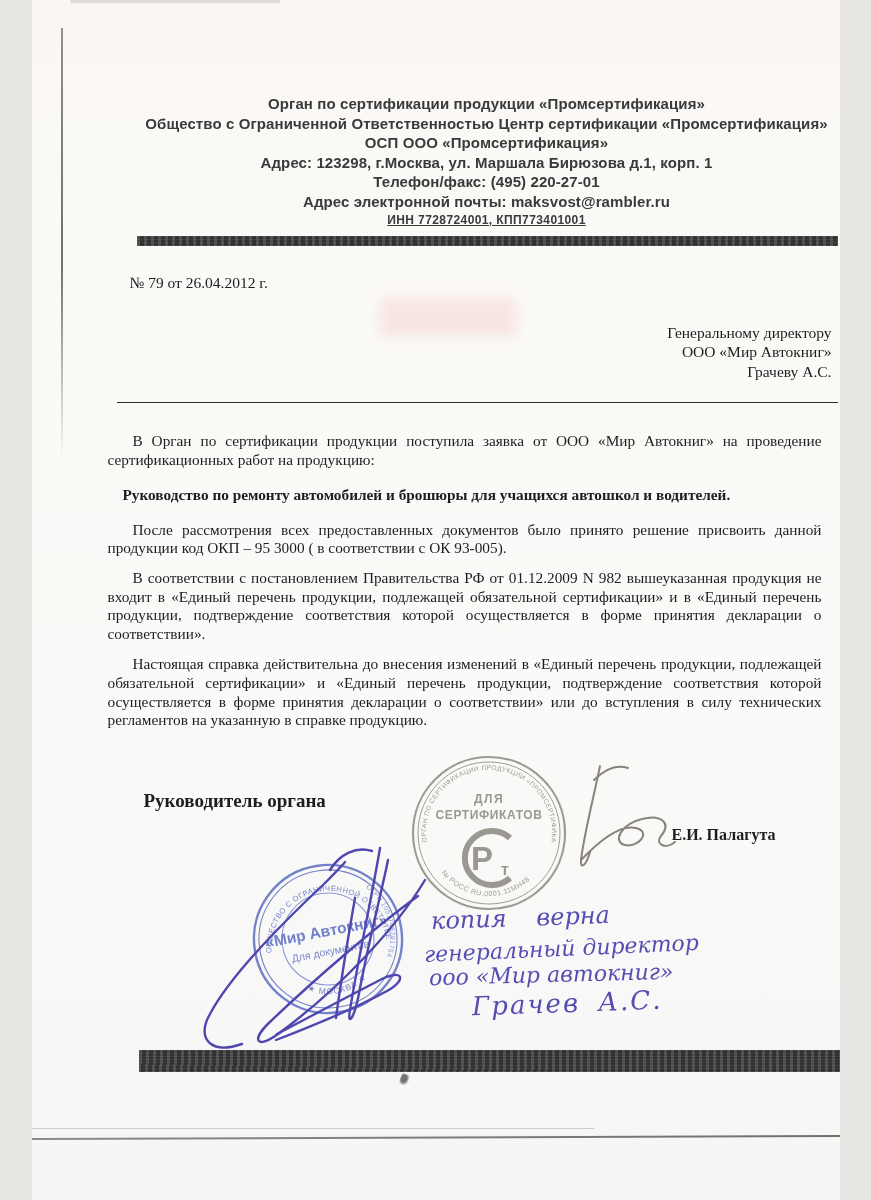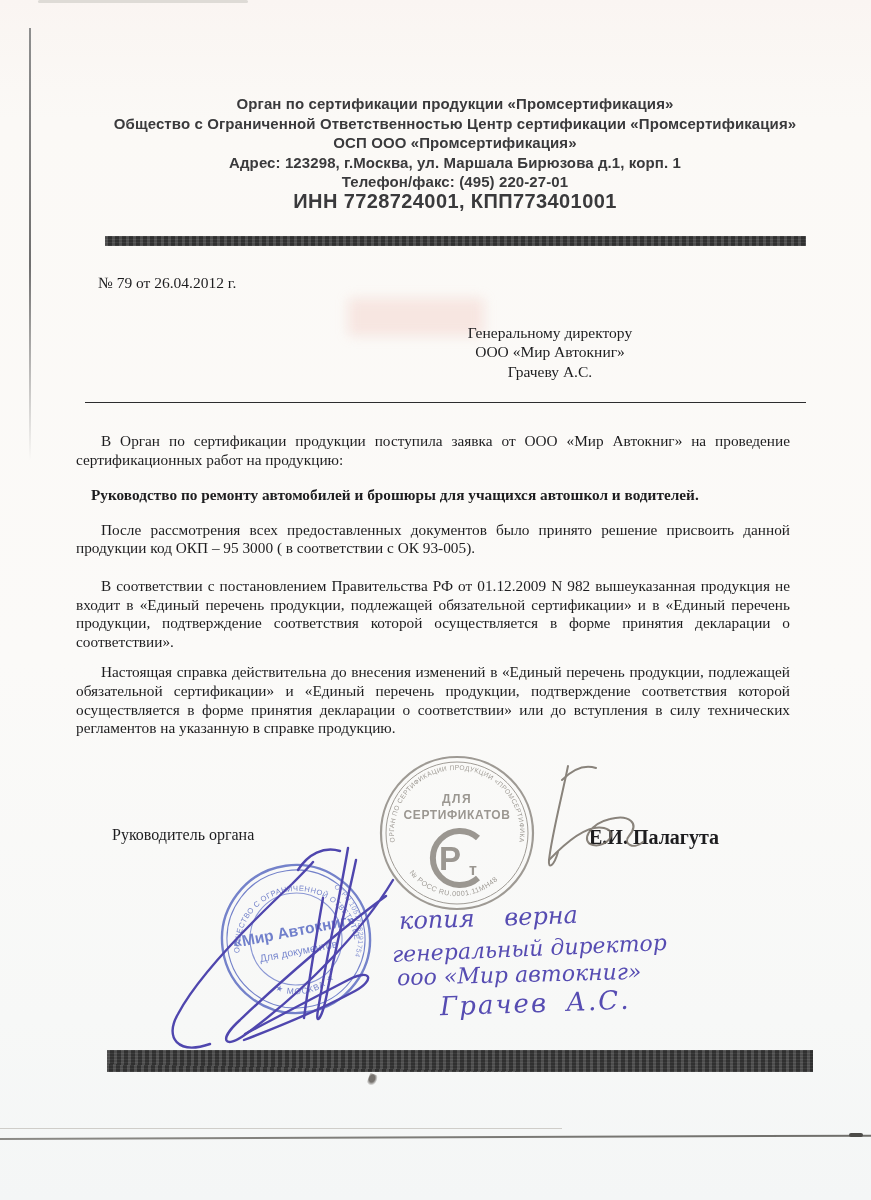--- a/index.html
+++ b/index.html
@@ -1,59 +1,59 @@
 <!DOCTYPE html>
 <html lang="ru"><head>
 <meta charset="utf-8">
 <style>
   html,body{margin:0;padding:0;background:#e9e7e4;}
   .page{
-    position:relative;width:871px;height:1200px;margin:0 auto;overflow:hidden;
+    position:relative;width:808px;height:1200px;margin:0 auto;overflow:hidden;
     background:linear-gradient(180deg,#faf5f2 0%,#fbf9f6 10%,#fbfaf8 55%,#f7f8f7 85%,#f4f6f6 100%);
     font-family:"Liberation Serif", serif;color:#1d1d1f;
   }
   
   .scanline-left{position:absolute;left:29px;top:28px;width:2px;height:432px;
     background:linear-gradient(180deg,#8f8f8f 0%,#6f6f6f 55%,rgba(120,120,120,0) 100%);}
   .topsmudge{position:absolute;left:38px;top:0;width:210px;height:3px;background:#c7c4c0;opacity:.55;border-radius:2px;}
   .ghost-stamp{position:absolute;left:348px;top:298px;width:136px;height:38px;
     background:rgba(238,186,176,.30);filter:blur(6px);border-radius:4px;}
   .smudge-bottom{position:absolute;left:368px;top:1074px;width:9px;height:12px;
     background:radial-gradient(ellipse at 40% 40%, #55504b 0 35%, rgba(90,85,80,0) 70%);transform:rotate(20deg);opacity:.8;}
   .thinline-a{position:absolute;left:0;top:1128px;width:562px;height:1px;background:#cfcdc9;}
   .thinline-b{position:absolute;left:0;top:1138px;width:871px;height:2px;
     background:linear-gradient(90deg,#8b8a86,#6f6e6a);transform:rotate(-0.22deg);transform-origin:left center;}
   .thinline-dot{position:absolute;left:849px;top:1133px;width:14px;height:4px;background:#4c4b48;border-radius:2px;}
 
   
   .letterhead{position:absolute;left:85px;top:94px;width:740px;text-align:center;
     font-family:"Liberation Sans", sans-serif;font-weight:bold;color:#3a3a3c;}
   .letterhead div{font-size:15px;line-height:19.5px;letter-spacing:.1px;}
-  .letterhead .inn{font-size:20px;letter-spacing:.4px;}
+  .letterhead .inn{font-size:12px;letter-spacing:.4px;text-decoration:underline;}
 
   .bar{background:#3e3e3e;
     background-image:repeating-linear-gradient(92deg,rgba(255,255,255,.10) 0 3px,rgba(0,0,0,.16) 3px 7px),
                      repeating-linear-gradient(0deg,rgba(255,255,255,.05) 0 1px,rgba(0,0,0,.08) 1px 3px);}
   .bar-top{position:absolute;left:105px;top:236px;width:701px;height:10px;}
   .bar-bottom{position:absolute;left:107px;top:1050px;width:706px;height:22px;}
 
   .refline{position:absolute;left:98px;top:274px;font-size:15.5px;}
 
-  .recipient{position:absolute;left:300px;top:323px;width:500px;text-align:center;
+  .recipient{position:absolute;left:300px;top:323px;width:500px;text-align:right;
     font-size:15.5px;line-height:19.3px;}
   .addr-rule{position:absolute;left:85px;top:402px;width:721px;height:1px;background:#2c2c2e;}
 
   .body-text{position:absolute;left:76px;top:432px;width:714px;
     font-size:15.3px;line-height:18.6px;text-align:justify;}
   .body-text p{margin:0 0 12px 0;text-indent:25px;}
   .body-text p.product{font-weight:bold;text-indent:0;text-align:left;margin:17px 0 16px 15px;}
-  .body-text p.p2{margin-bottom:19px;}
+  .body-text p.p2{margin-bottom:11px;}
 
-  .sig-title{position:absolute;left:112px;top:826px;font-size:16px;font-weight:normal;}
-  .sig-name{position:absolute;left:589px;top:826px;font-size:20px;font-weight:bold;}
+  .sig-title{position:absolute;left:112px;top:790px;font-size:19px;font-weight:bold;}
+  .sig-name{position:absolute;left:640px;top:826px;font-size:16px;font-weight:bold;}
 
   .cert-stamp{position:absolute;left:372px;top:748px;width:170px;height:170px;opacity:.82;}
   .gray-sign{position:absolute;left:510px;top:752px;width:150px;height:140px;opacity:.85;}
   .comp-stamp{position:absolute;left:211px;top:854px;width:170px;height:170px;opacity:.88;transform:rotate(-8deg);}
   .blue-sign{position:absolute;left:148px;top:838px;width:290px;height:225px;}
 
   .hand{position:absolute;font-family:"DejaVu Serif", serif;font-style:italic;color:#564cb2;white-space:nowrap;}
   .hand.l1{left:399px;top:904px;font-size:24px;word-spacing:22px;transform:rotate(-2deg);}
   .hand.l2{left:392px;top:936px;font-size:22px;transform:rotate(-2.5deg);}
   .hand.l3{left:397px;top:962px;font-size:22px;transform:rotate(-1.5deg);}
@@ -69,20 +69,21 @@
   <div class="scanline-left"></div>
   <div class="topsmudge"></div>
   <div class="ghost-stamp"></div>
 
   <div class="letterhead">
     <div>Орган по сертификации продукции «Промсертификация»</div>
     <div>Общество с Ограниченной Ответственностью Центр сертификации «Промсертификация»</div>
     <div>ОСП ООО «Промсертификация»</div>
     <div>Адрес: 123298, г.Москва, ул. Маршала Бирюзова д.1, корп. 1</div>
     <div>Телефон/факс: (495) 220-27-01</div>
+    <div>Адрес электронной почты: maksvost@rambler.ru</div>
     <div class="inn">ИНН 7728724001, КПП773401001</div>
   </div>
 
   <div class="bar bar-top"></div>
 
   <div class="refline">№ 79 от 26.04.2012 г.</div>
 
   <div class="recipient">
     <div>Генеральному директору</div>
     <div>ООО «Мир Автокниг»</div>

